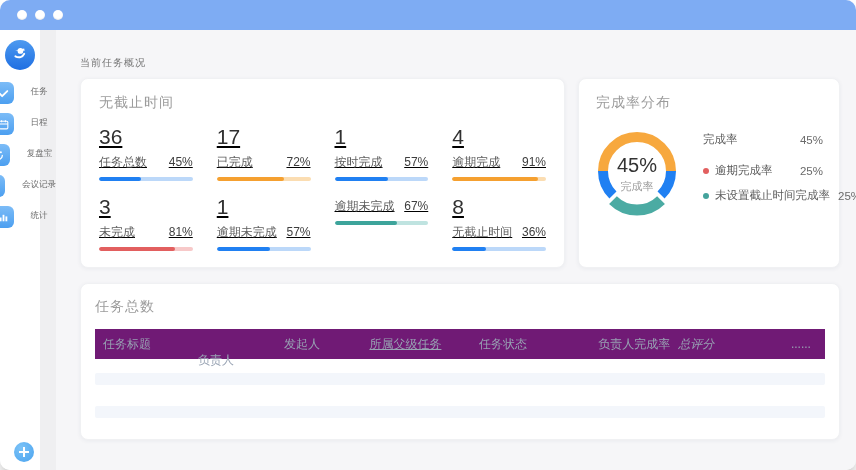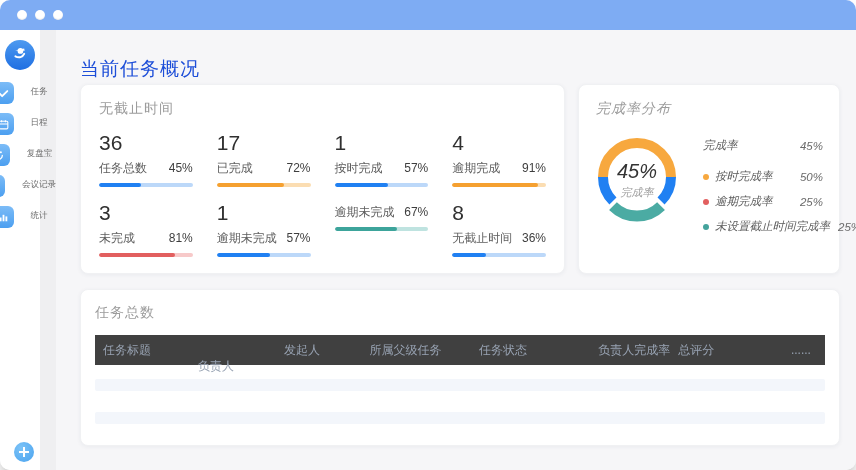--- a/index.html
+++ b/index.html
@@ -20,53 +20,53 @@
   .tile{width:22px;height:22px;border-radius:6px;background:linear-gradient(180deg,#7cbcf7,#4c9ff0);
         display:flex;align-items:center;justify-content:center;}
   .nav-label{font-size:9px;color:#6b6b6b;margin-top:3px;white-space:nowrap;transform:scale(.95);}
   .spacer{flex:1;}
   .add-btn{width:20px;height:20px;border-radius:50%;background:radial-gradient(circle at 35% 30%,#7cc3f7,#4aa3ef);
            position:relative;margin-bottom:8px;margin-left:14px;align-self:flex-start;cursor:pointer;}
   .add-btn::before,.add-btn::after{content:"";position:absolute;background:#fff;left:50%;top:50%;}
   .add-btn::before{width:10px;height:2px;transform:translate(-50%,-50%);}
   .add-btn::after{width:2px;height:10px;transform:translate(-50%,-50%);}
   
-  .page-title{font-size:19px;color:#1d4ed8;margin-bottom:2px;letter-spacing:1px;}
+  .page-title{font-size:10px;color:#737373;margin-bottom:8px;letter-spacing:1px;}
   .cards-row{display:flex;gap:13px;}
   .card{background:#fff;border-radius:8px;box-shadow:0 1px 4px rgba(30,50,90,.06);border:1px solid #f0f1f3;box-sizing:border-box;}
   .card-title{font-size:14px;color:#9c9c9c;letter-spacing:1px;}
   
   .card-overview{flex:0 0 485px;height:190px;padding:15px 18px 0 18px;}
-  .stats-grid{display:grid;grid-template-columns:repeat(4,1fr);column-gap:24px;row-gap:13px;margin-top:12px;}
+  .stats-grid{display:grid;grid-template-columns:repeat(4,1fr);column-gap:24px;row-gap:13px;margin-top:12px;text-decoration:underline;}
   .stat-value{font-size:21px;color:#303030;line-height:26px;}
   .stat-line{display:flex;justify-content:space-between;align-items:baseline;margin-top:4px;}
   .stat-label{font-size:12px;color:#5e5e5e;}
   .stat-pct{font-size:12px;color:#3e3e3e;}
   .stat-bar{height:4px;border-radius:2px;margin-top:6px;overflow:hidden;}
   .stat-bar-fill{height:100%;border-radius:2px;}
   
-  .card-dist{flex:1;height:190px;padding:15px 16px 0 17px;position:relative;font-style:italic;}
+  .card-dist{flex:1;height:190px;padding:15px 16px 0 17px;position:relative;}
   .donut-wrap{position:absolute;left:6px;top:40px;width:120px;height:120px;}
   .donut-center{position:absolute;left:0;top:0;width:104px;height:110px;display:flex;flex-direction:column;
                 align-items:center;justify-content:center;pointer-events:none;}
   .donut-big{font-size:20px;color:#333;}
   .donut-sub{font-size:11px;color:#9b9b9b;margin-top:2px;}
   .legend{position:absolute;left:124px;right:16px;top:53px;}
   .legend-row{display:flex;align-items:center;margin-bottom:10px;}
   .legend-row.first{margin-bottom:16px;}
   .legend-dot{width:6px;height:6px;border-radius:50%;margin-right:6px;flex:0 0 6px;}
   .legend-label{font-size:11.5px;color:#5c5c5c;flex:1;white-space:nowrap;}
   .legend-value{font-size:11.5px;color:#6a6a6a;margin-left:8px;}
   
   .card-table{margin-top:15px;height:157px;padding:14px 14px 0 14px;}
-  .thead{display:flex;background:#404040;border-radius:0;height:30px;align-items:center;margin-top:13px;}
+  .thead{display:flex;background:#701a75;border-radius:0;height:30px;align-items:center;margin-top:13px;}
   .th{font-size:12px;color:#98a3b3;padding-left:8px;box-sizing:border-box;white-space:nowrap;}
   .th:nth-child(1){width:13%;}.th:nth-child(2){width:11.8%;margin-top:32px;}.th:nth-child(3){width:11.7%;}
-  .th:nth-child(4){width:15%;}.th:nth-child(5){width:12.3%;}.th:nth-child(6){width:15%;text-align:right;}
-  .th:nth-child(7){width:11.4%;}.th:nth-child(8){width:9.8%;text-align:right;padding-right:14px;}
+  .th:nth-child(4){width:15%;text-decoration:underline;}.th:nth-child(5){width:12.3%;}.th:nth-child(6){width:15%;text-align:right;}
+  .th:nth-child(7){width:11.4%;font-style:italic;}.th:nth-child(8){width:9.8%;text-align:right;padding-right:14px;}
   .stripe{height:12px;border-radius:2px;background:#f3f6fb;}
   .stripe.s1{margin-top:14px;}
   .stripe.s2{margin-top:21px;}
 </style>
 </head>
 <body>
 
 <div class="window">
 
   <div class="titlebar">
@@ -258,25 +258,20 @@
             <div class="donut-center">
               <div class="donut-big">45%</div>
               <div class="donut-sub">完成率</div>
             </div>
           </div>
 
           <div class="legend">
             <div class="legend-row first">
               <span class="legend-label">完成率</span>
               <span class="legend-value">45%</span>
-            </div>
-            <div class="legend-row">
-              <span class="legend-dot" style="background: rgb(247, 168, 62);"></span>
-              <span class="legend-label">按时完成率</span>
-              <span class="legend-value">50%</span>
             </div>
             <div class="legend-row">
               <span class="legend-dot" style="background: rgb(226, 95, 95);"></span>
               <span class="legend-label">逾期完成率</span>
               <span class="legend-value">25%</span>
             </div>
             <div class="legend-row">
               <span class="legend-dot" style="background: rgb(68, 163, 156);"></span>
               <span class="legend-label">未设置截止时间完成率</span>
               <span class="legend-value">25%</span>

